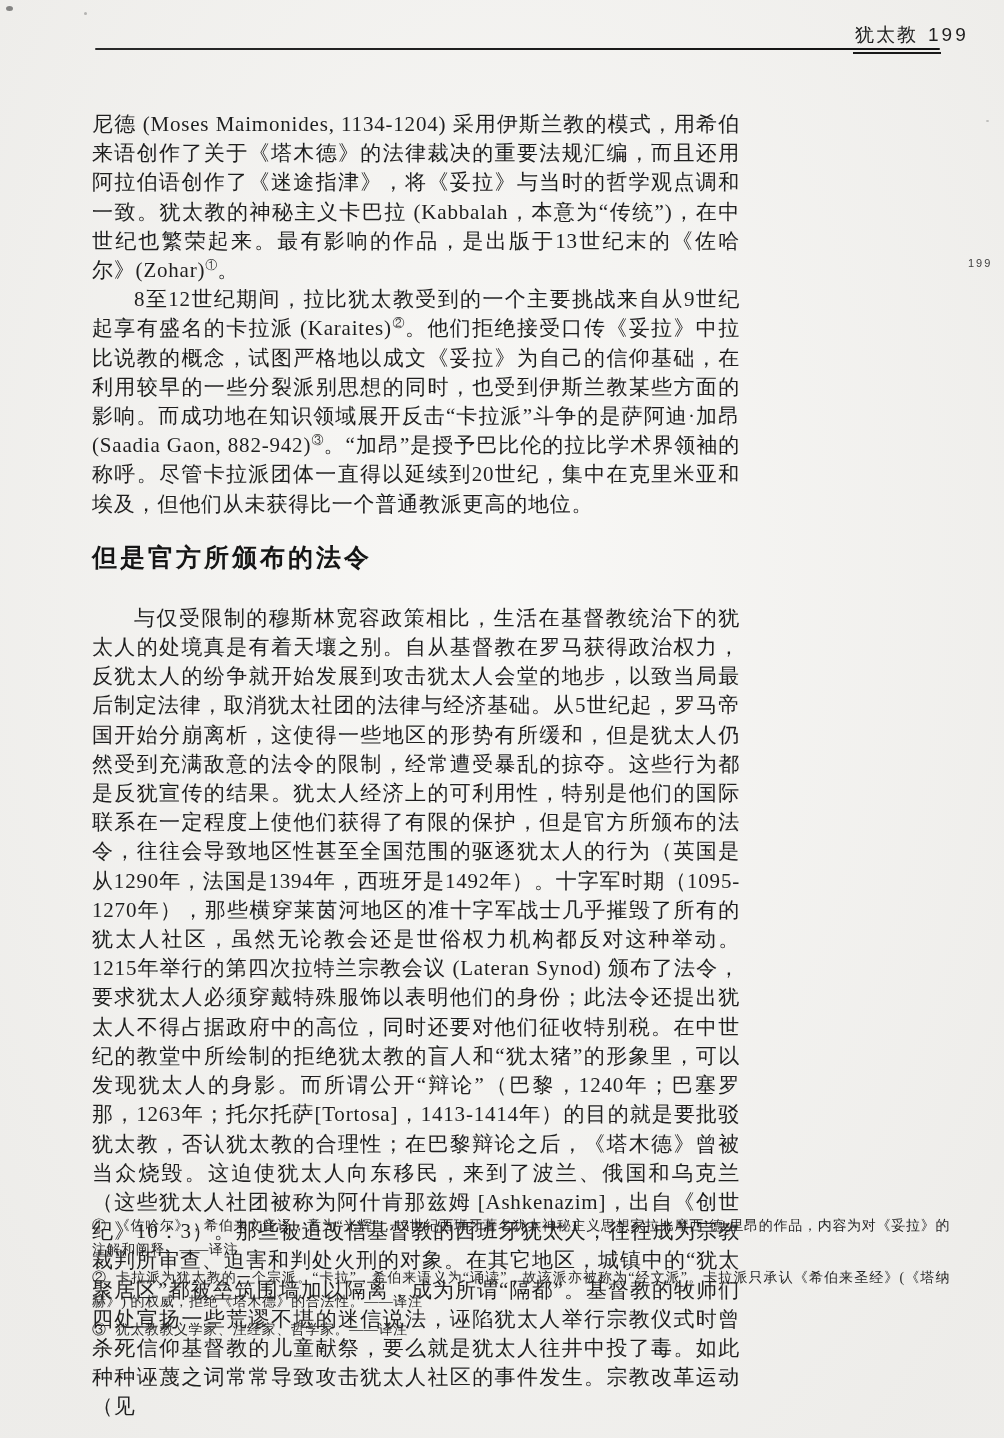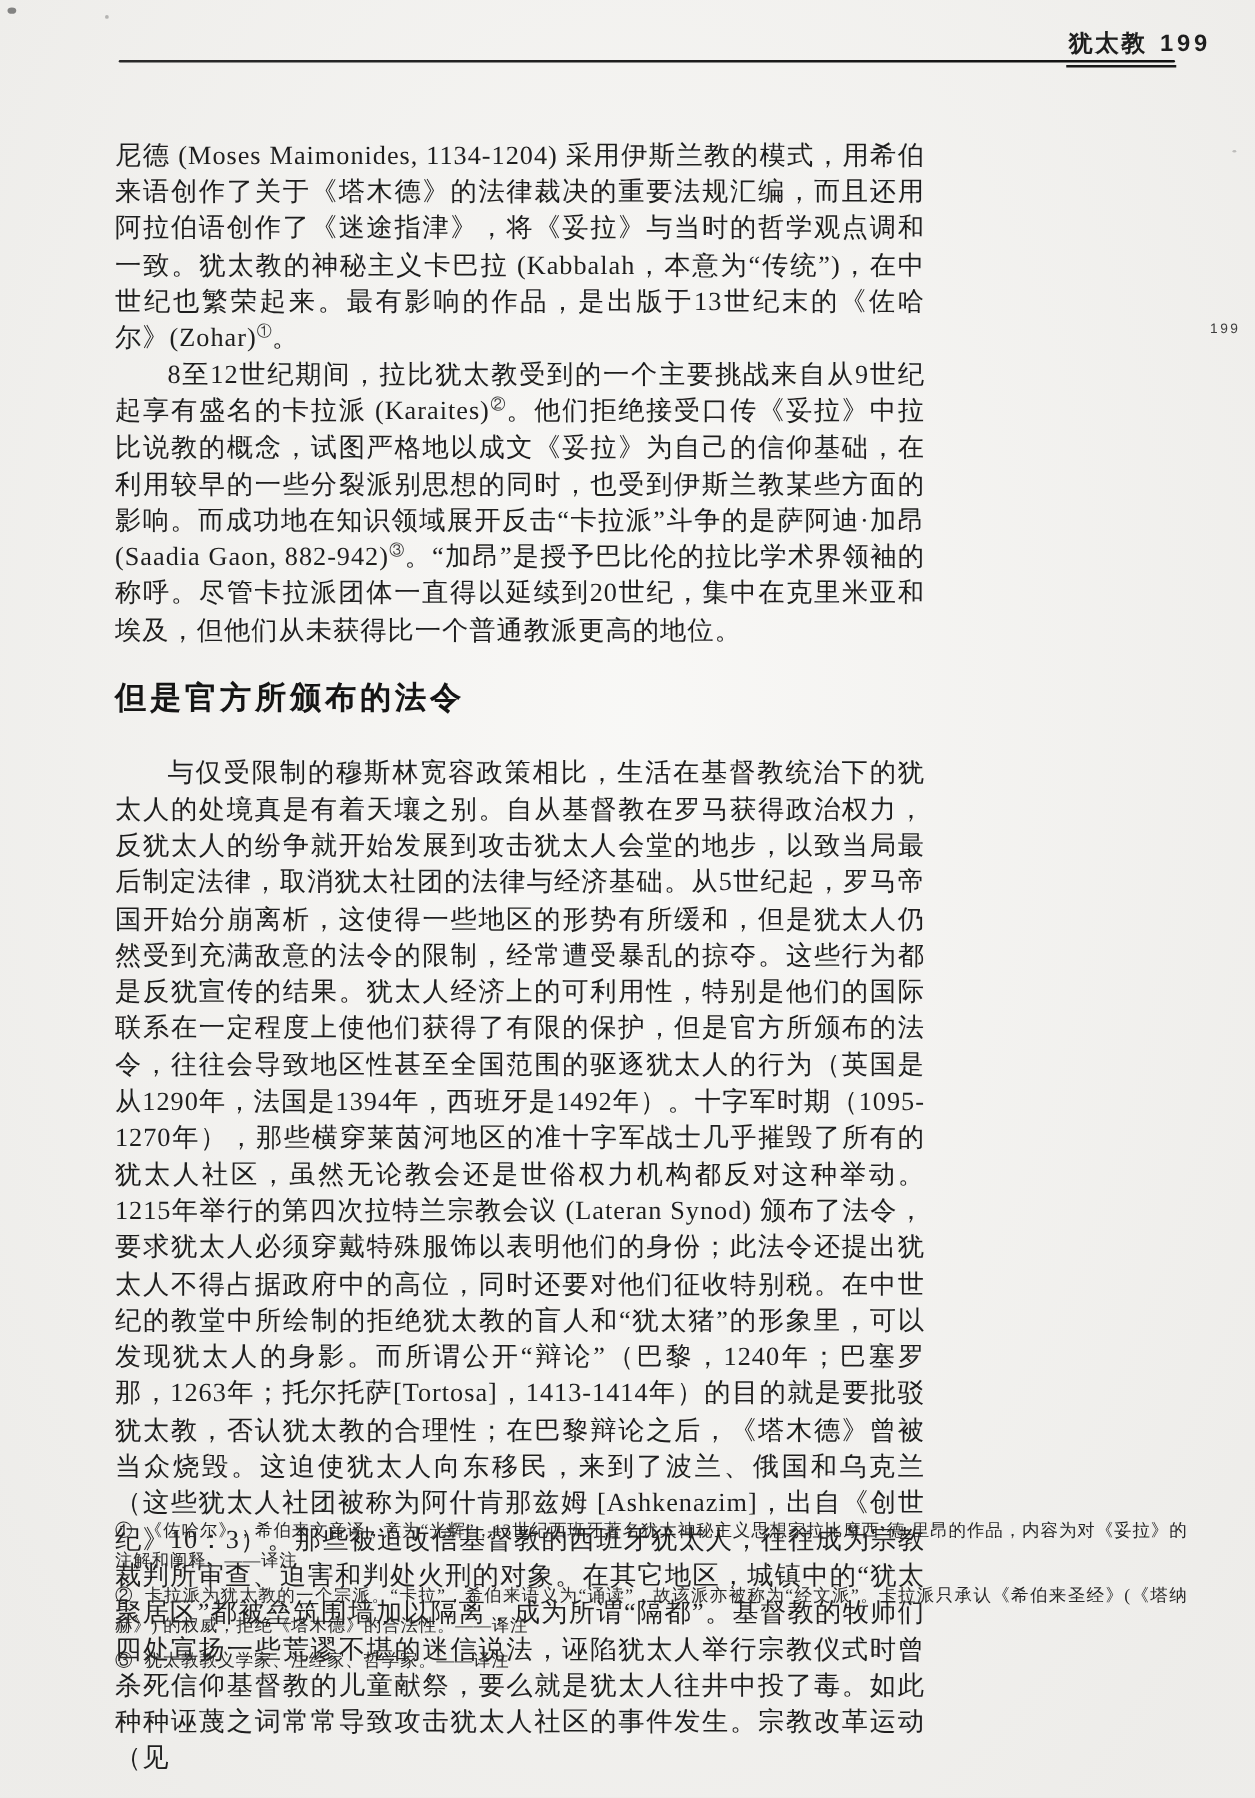--- a/index.html
+++ b/index.html
@@ -32,21 +32,20 @@
   .running-head {
     position: absolute;
     top: 22px;
     left: 855px;
     width: 86px;
     text-align: center;
     font-size: 19px;
     letter-spacing: 2px;
     color: var(--ink, #1e1e1e);
     white-space: nowrap;
-    font-weight: bold;
   }
   .running-head .pagenum { margin-left: 10px; letter-spacing: 3px; font-family: "Liberation Sans", sans-serif; }
   .head-rule {
     position: absolute;
     top: 48px;
     left: 95px;
     width: 845px;
     height: 2px;
     background: linear-gradient(90deg, #2a2a2a 0%, #1c1c1c 55%, #111 100%);
     border-radius: 1px;

